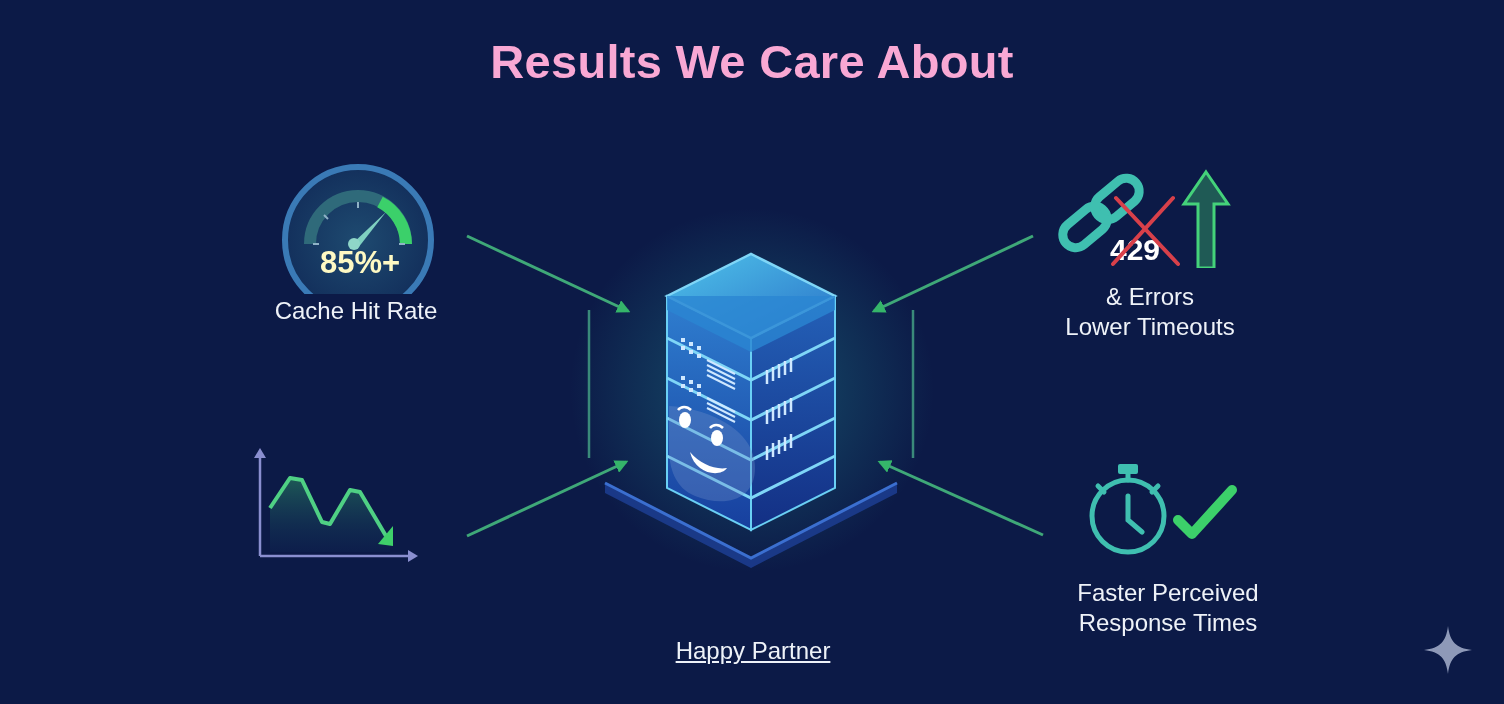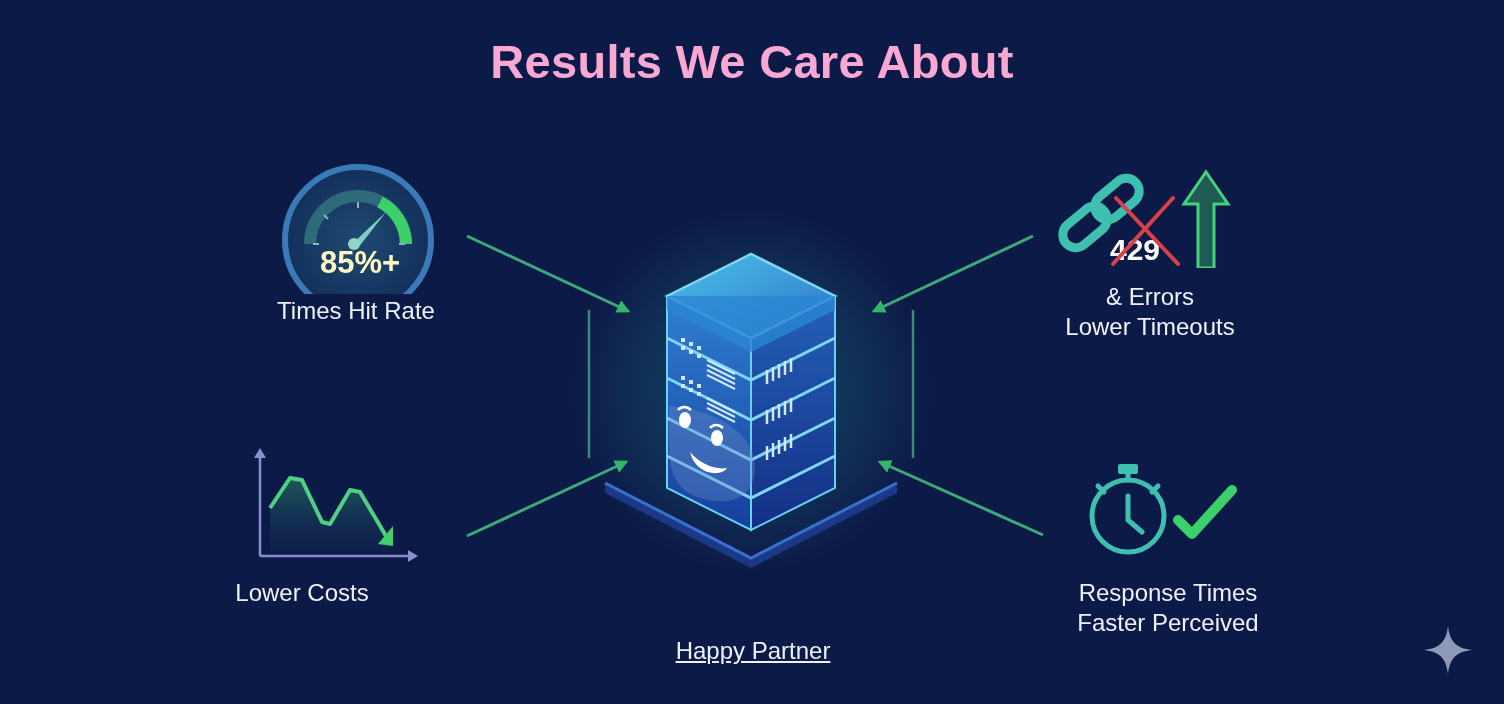--- a/index.html
+++ b/index.html
@@ -138,21 +138,21 @@
       <line x1="31" y1="80" x2="37" y2="80"></line>
         <line x1="42" y1="51" x2="46" y2="55"></line>
         <line x1="76" y1="38" x2="76" y2="44"></line>
         <line x1="117" y1="80" x2="123" y2="80"></line>
     </g>
     <path d="M70,80 L104,48 L76,84 Z" fill="#7fd0c0"></path>
     <circle cx="72" cy="80" r="6" fill="#8fd6c8"></circle>
   </svg>
 </div>
 <div class="abs" style="left:300px;top:245px;width:120px;text-align:center;font-size:31px;font-weight:bold;color:#fef9c3;">85%+</div>
-<div class="label" style="left:236px;width:240px;top:296px;">Times Hit Rate</div>
+<div class="label" style="left:236px;width:240px;top:296px;">Cache Hit Rate</div>
 
 <div class="abs" style="left:1058px;top:168px;text-align:center;">
   <svg width="180" height="100" viewBox="0 0 180 100">
     <g fill="none" stroke="#3fbfb0" stroke-width="9" stroke-linecap="round">
       <rect x="2" y="46" width="50" height="26" rx="13" transform="rotate(-40 27 59)"></rect>
       <rect x="34" y="18" width="50" height="26" rx="13" transform="rotate(-40 59 31)"></rect>
     </g>
     <text x="52" y="92" font-family="Liberation Sans, sans-serif" font-weight="bold" font-size="30" fill="#ffffff">429</text>
     <g stroke="#d8404a" stroke-width="4" stroke-linecap="round">
       <line x1="58" y1="30" x2="120" y2="96"></line>
@@ -179,38 +179,37 @@
     <path d="M128,98 L143,80 L143,100 Z" fill="#3fd06a"></path>
     <g stroke="#8a8fd0" stroke-width="2.5" fill="none">
       <line x1="10" y1="8" x2="10" y2="110"></line>
       <line x1="10" y1="110" x2="160" y2="110"></line>
     </g>
     <path d="M4,12 L10,2 L16,12 Z" fill="#8a8fd0"></path>
     <path d="M158,104 L168,110 L158,116 Z" fill="#8a8fd0"></path>
   </svg>
 </div>
 <div class="label" style="left:130px;width:344px;top:578px;">
-  <div>Lower Costs</div>
 </div>
 
 <div class="abs" style="left:1086px;top:460px;">
   <svg width="164" height="100" viewBox="0 0 164 100">
     <g fill="none" stroke="#3fbfb0" stroke-width="5" stroke-linecap="round">
       <circle cx="42" cy="56" r="36"></circle>
       <polyline points="42,36 42,60 56,72"></polyline>
       <line x1="42" y1="14" x2="42" y2="20"></line>
       <line x1="12" y1="26" x2="18" y2="32"></line>
       <line x1="72" y1="26" x2="66" y2="32"></line>
     </g>
     <rect x="32" y="4" width="20" height="10" rx="2" fill="#3fbfb0"></rect>
     <path d="M92,60 L106,74 L146,30" fill="none" stroke="#3cd06a" stroke-width="10" stroke-linecap="round" stroke-linejoin="round"></path>
   </svg>
 </div>
 <div class="label" style="left:1046px;width:244px;top:578px;">
+  <div>Faster Perceived</div>
   <div>Response Times</div>
-  <div>Faster Perceived</div>
 </div>
 
 <div class="abs" style="left:1422px;top:624px;">
   <svg width="52" height="52" viewBox="0 0 52 52">
     <path d="M26,2 C28,18 34,24 50,26 C34,28 28,34 26,50 C24,34 18,28 2,26 C18,24 24,18 26,2 Z" fill="#8e99b8"></path>
   </svg>
 </div>
 
 </body></html>

